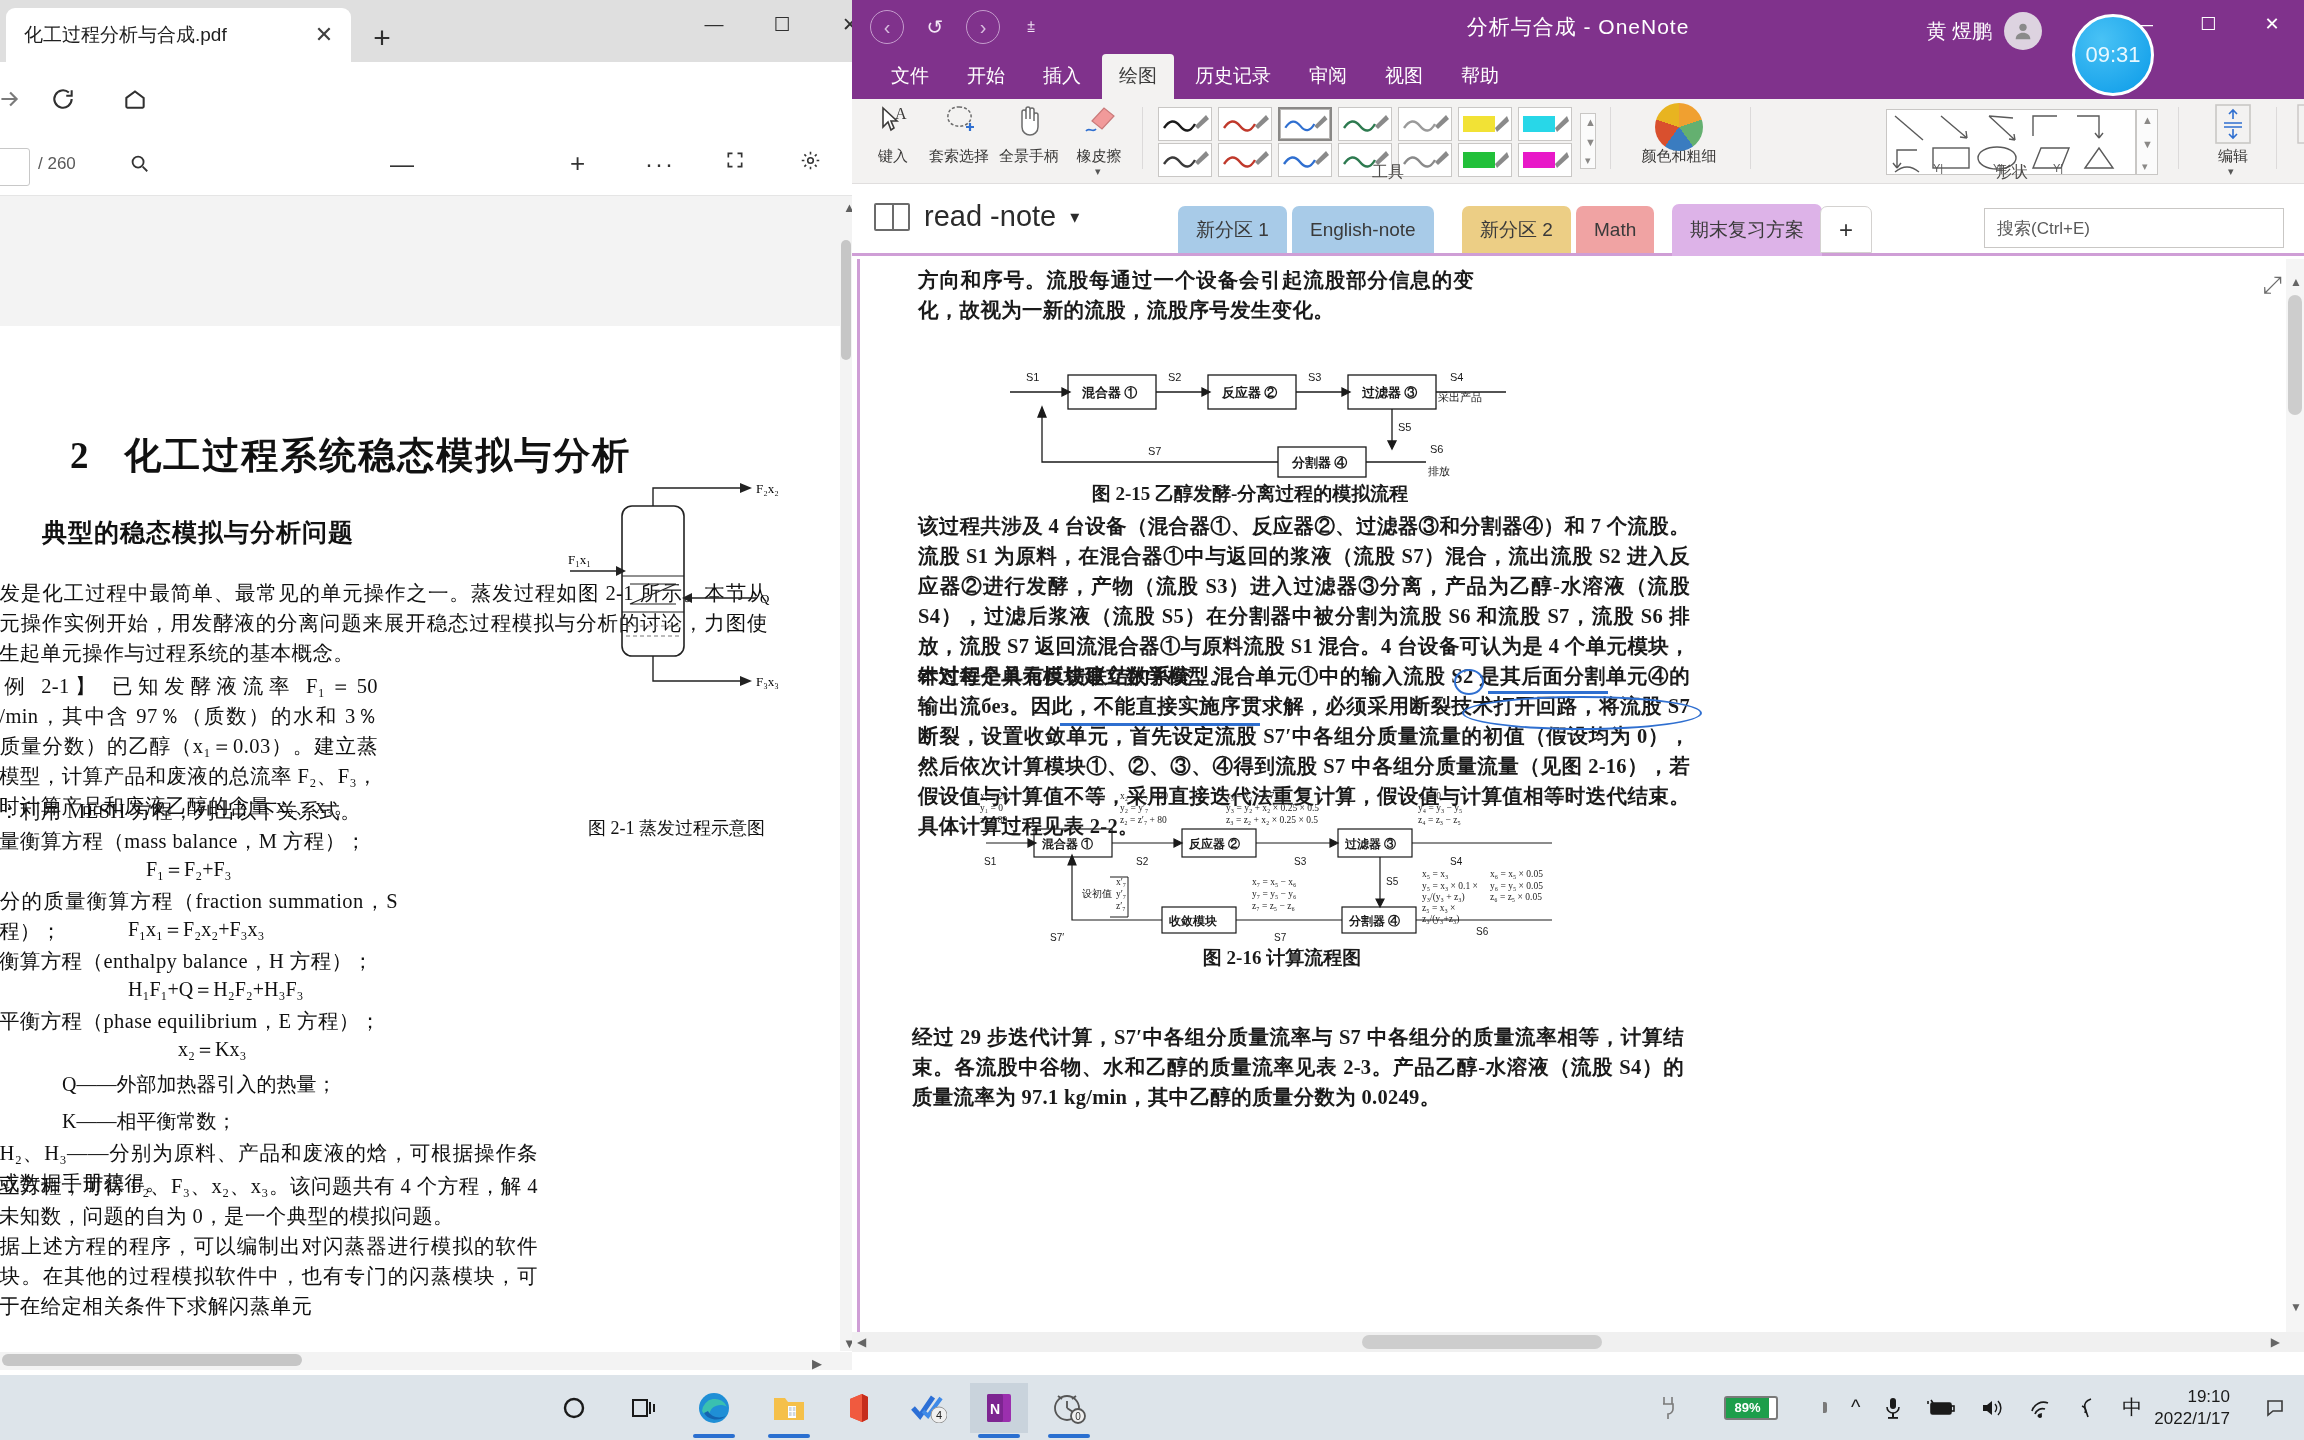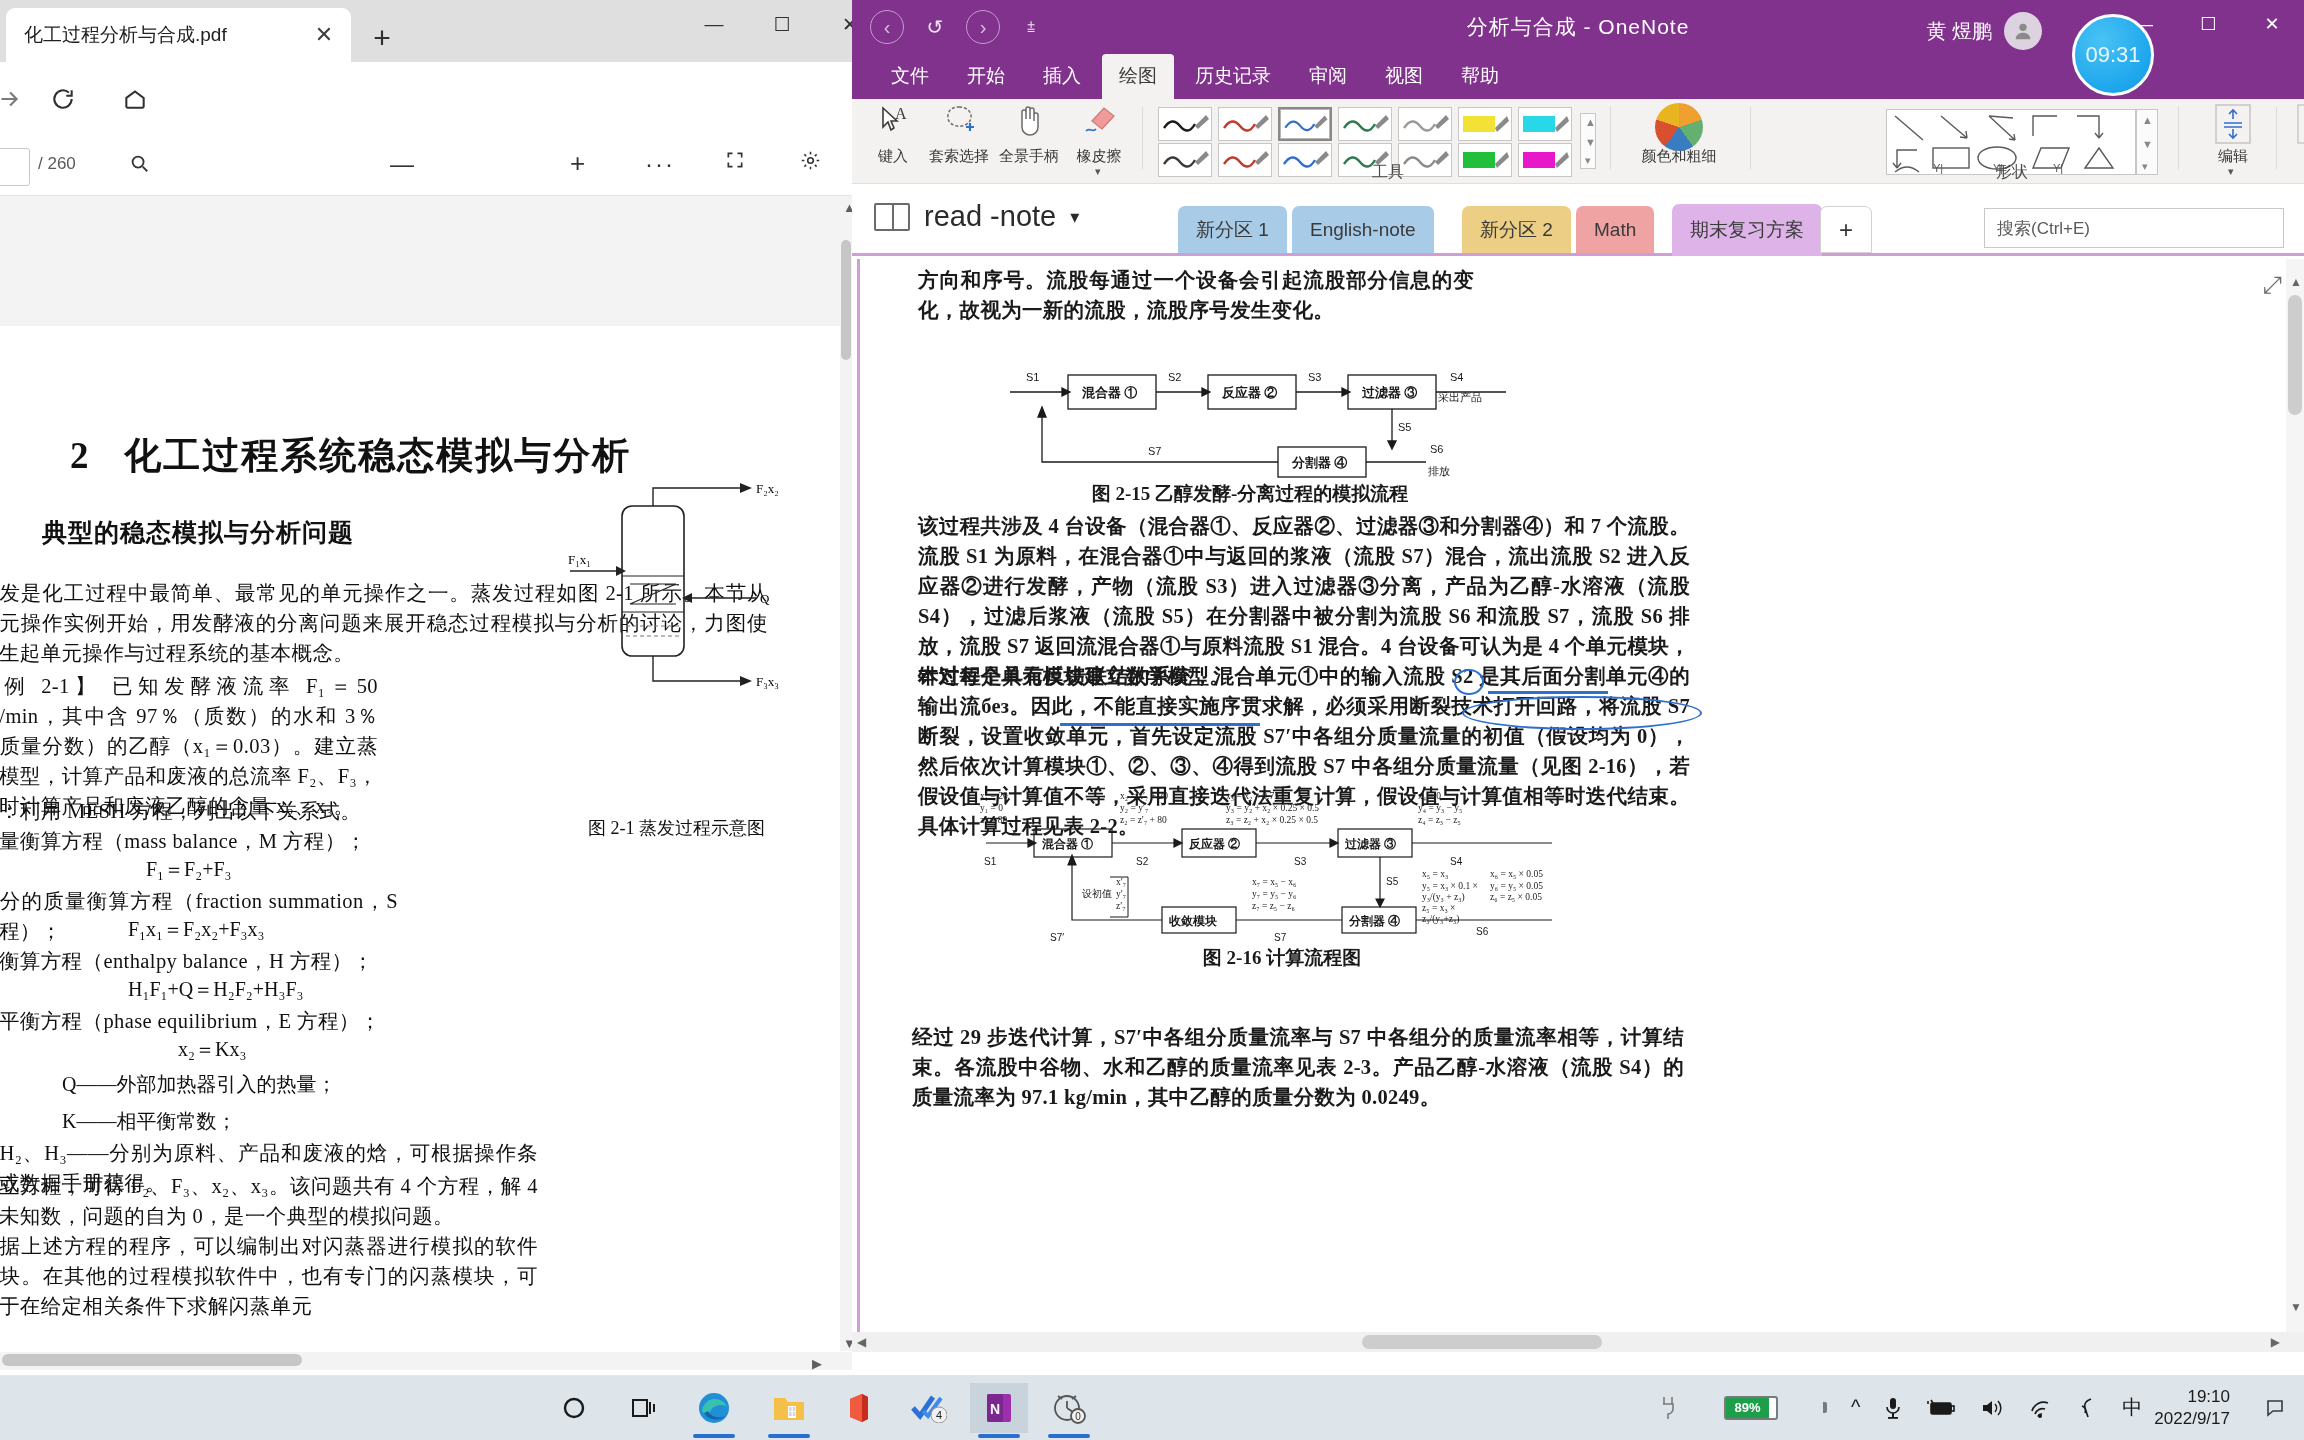--- a/index.html
+++ b/index.html
@@ -976,21 +976,21 @@
     </span>
     <span class="tray-item">
       <svg width="22" height="24" viewBox="0 0 22 24" fill="none" stroke="#1a1a1a" stroke-width="1.6">
         <path d="M15 3 q-8 3 -6 9 t3 9"></path>
           <path d="M6 10 q5 2 3 7"></path>
         </svg>
     </span>
     <span class="tray-item">中</span>
     <span id="tray-clock">
       <div>19:10</div>
-      <div>2022/9/17</div>
+      <div>2022/1/17</div>
     </span>
     <span class="tray-item" style="margin-right:18px;">
       <svg width="22" height="22" viewBox="0 0 22 22" fill="none" stroke="#3a3a3a" stroke-width="1.6">
         <path d="M4 4h14v10H9l-5 4z"></path>
         </svg>
     </span>
   </div>
 </div>
 
 </body></html>

